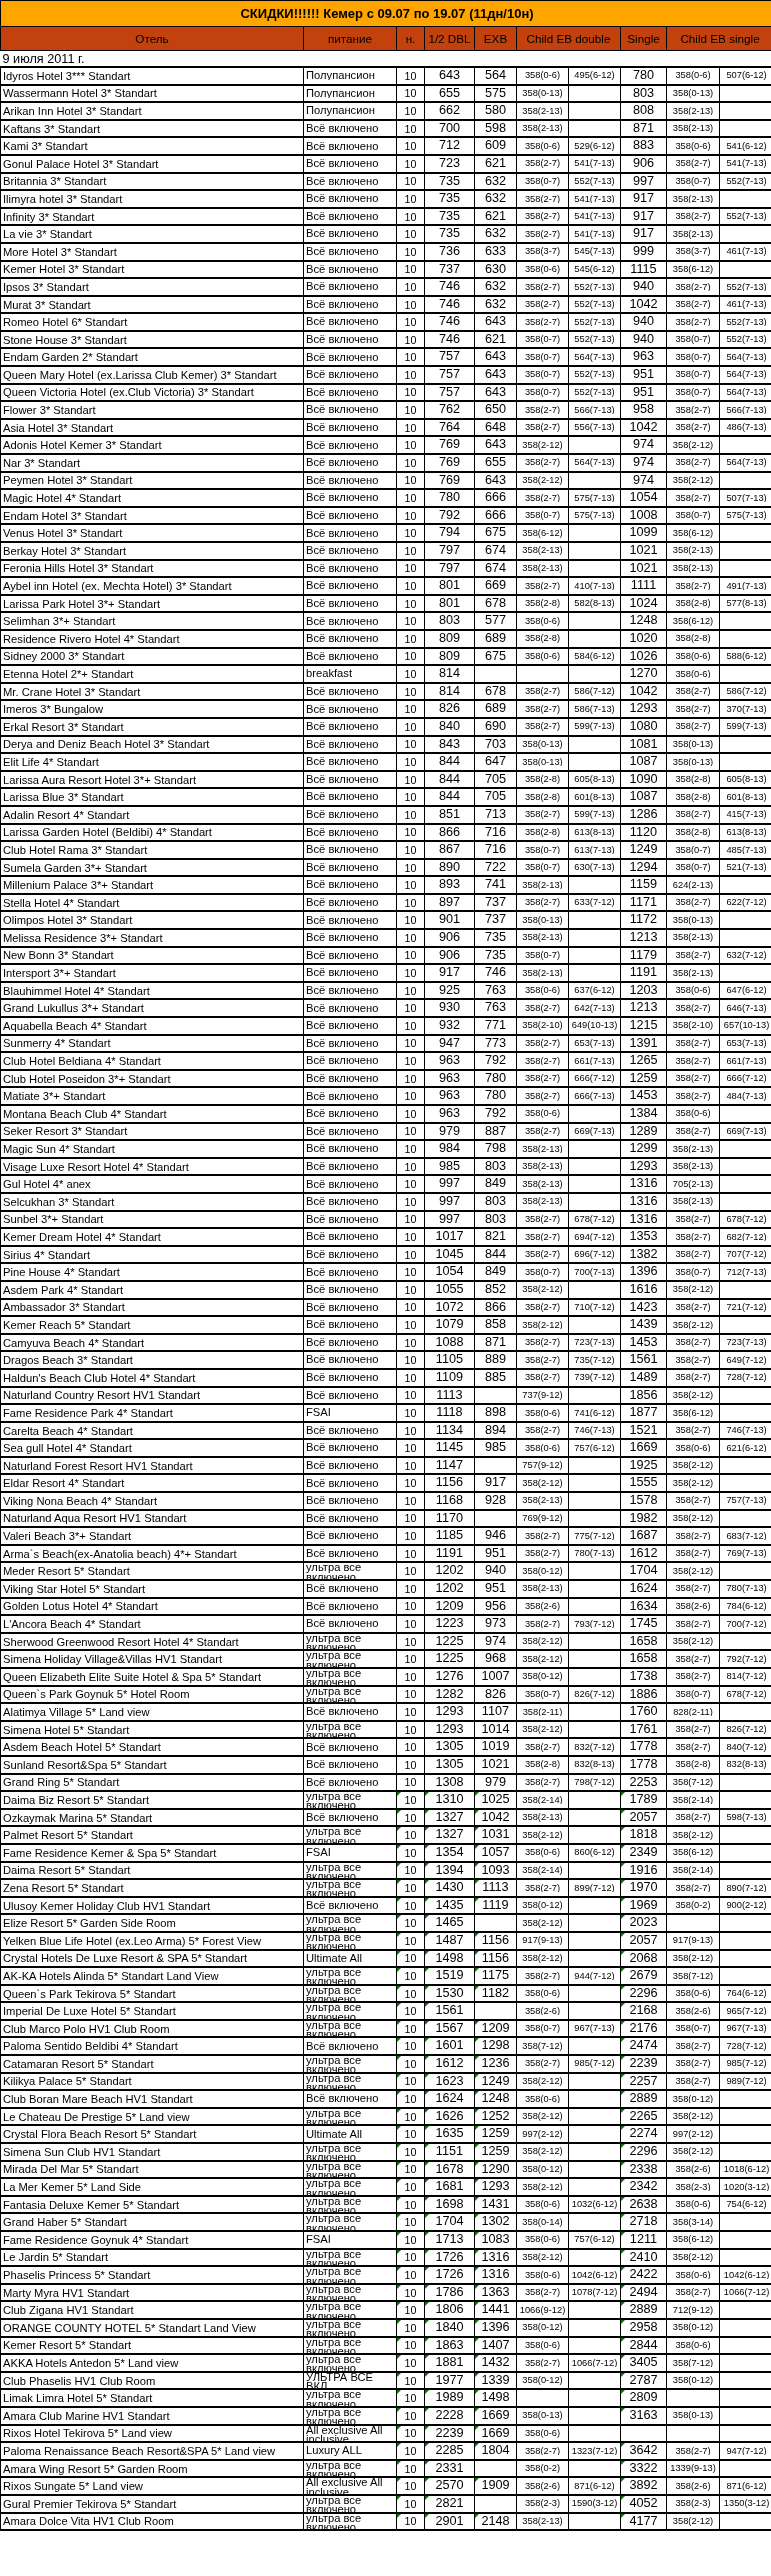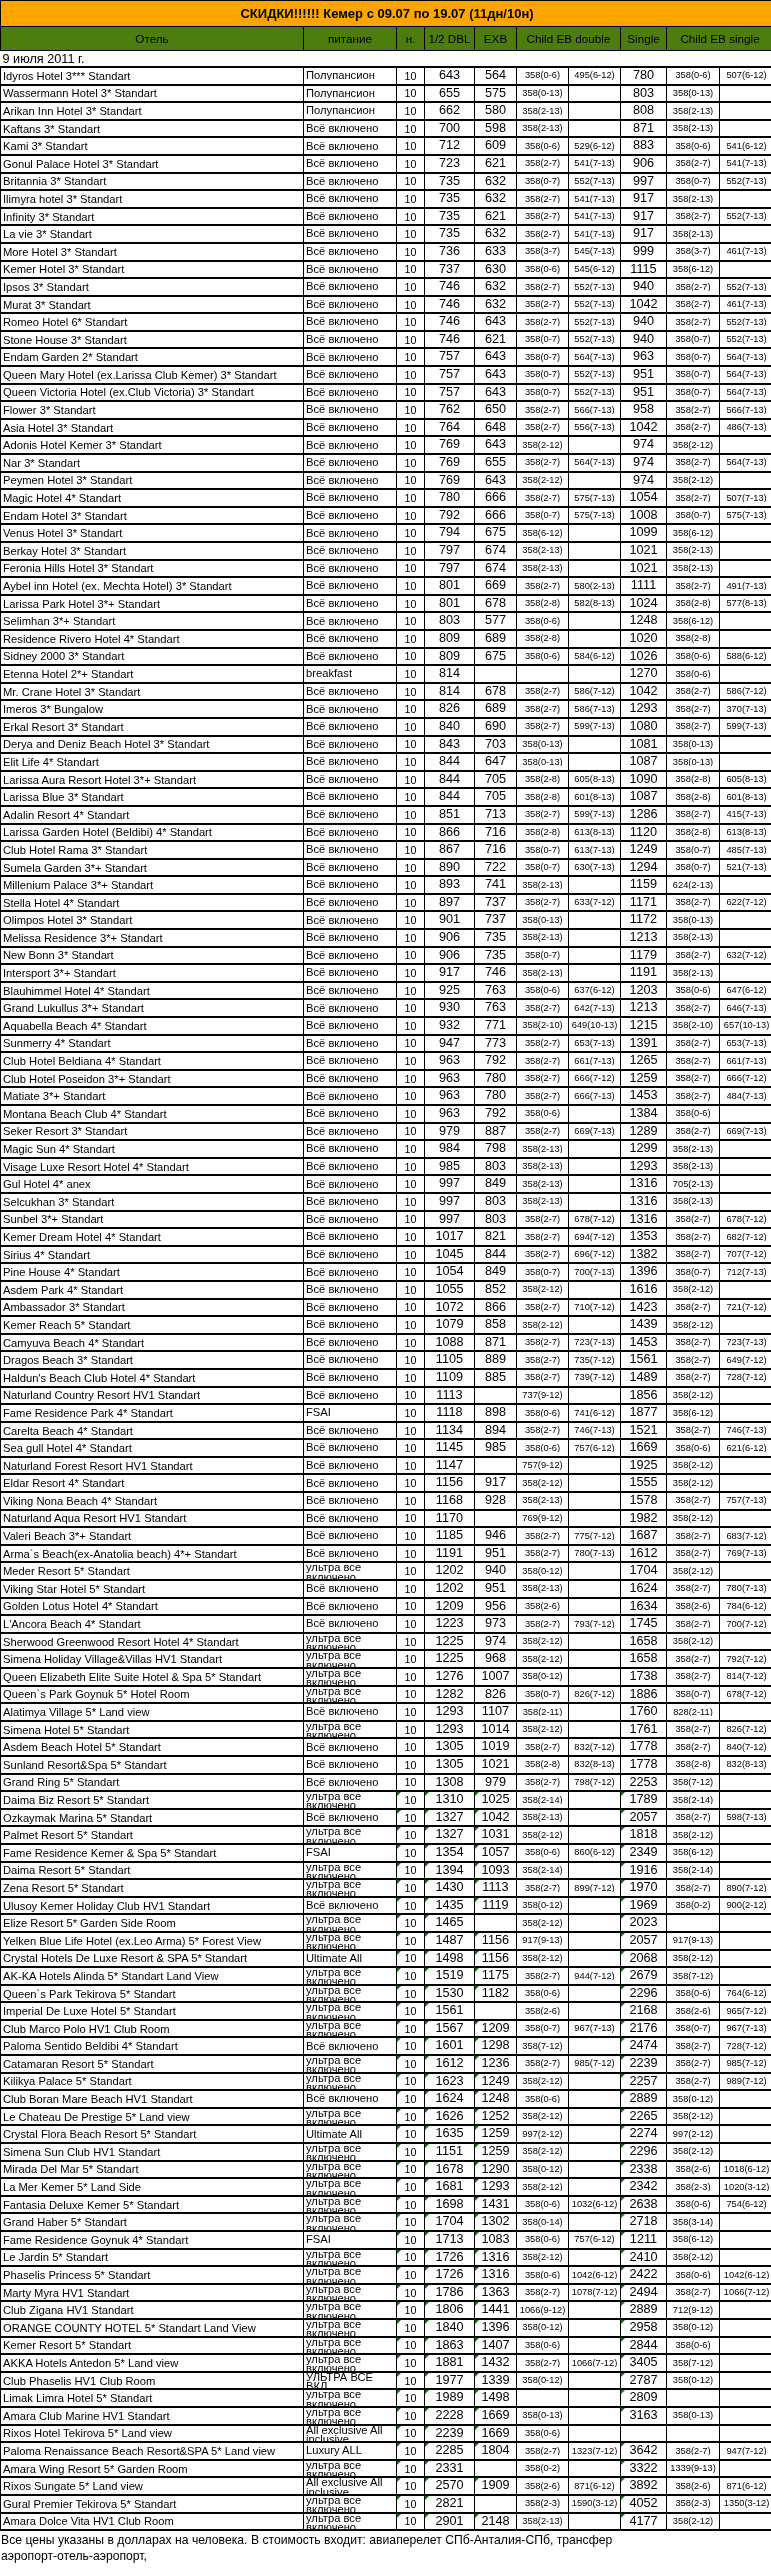--- a/index.html
+++ b/index.html
@@ -1,21 +1,21 @@
 <!DOCTYPE html>
 <html style="--banner-bg: #FFA500; --marker-green: #007A00;"><head>
 <meta charset="utf-8">
 <style>
   html,body{margin:0;padding:0;background:#ffffff;}
   .page{width:664px;font-family:"Liberation Sans","DejaVu Sans",sans-serif;color:#000;}
   table{border-collapse:collapse;table-layout:fixed;width:771px;}
   td,th{border:1px solid #000;padding:0;margin:0;vertical-align:middle;background:#fff;overflow:hidden;}
   tr.data-row td{border-top-width:2px;border-bottom-width:2px;}
   .banner{background:var(--banner-bg,#FFA500);text-align:center;font-weight:bold;font-size:13px;height:25px;border:1px solid #000;}
-  .head-row th{font-weight:normal;font-size:11.7px;height:23.4px;text-align:center;background:#4d7c0f;}
+  .head-row th{font-weight:normal;font-size:11.7px;height:23.4px;text-align:center;background:#c2410c;}
   .date-row td{border-left:none;border-right:none;text-align:left;font-size:12.7px;height:14.6px;padding-left:2px;background:#fff;}
   .cc{max-height:15.6px;overflow:hidden;}
   td.c0{text-align:left;}
   td.c0 .cc{font-size:11.2px;white-space:nowrap;padding-left:2px;}
   td.c1{text-align:left;}
   td.c1 .cc{font-size:11.2px;line-height:9.3px;padding-left:2px;}
   td.c2 .cc{font-size:10.7px;text-align:center;}
   td.c3 .cc,td.c4 .cc,td.c7 .cc{font-size:12.7px;text-align:center;line-height:15.6px;}
   td.c5 .cc,td.c6 .cc,td.c8 .cc,td.c9 .cc{font-size:9.3px;text-align:center;line-height:8.8px;}
   tr.data-row{height:17.4px;}
@@ -1001,21 +1001,21 @@
           <td class="c3">
             <div class="cc">801</div>
           </td>
           <td class="c4">
             <div class="cc">669</div>
           </td>
           <td class="c5">
             <div class="cc">358(2-7)</div>
           </td>
           <td class="c6">
-            <div class="cc">580(2-13)</div>
+            <div class="cc">410(7-13)</div>
           </td>
           <td class="c7">
             <div class="cc">1111</div>
           </td>
           <td class="c8">
             <div class="cc">358(2-7)</div>
           </td>
           <td class="c9">
             <div class="cc">491(7-13)</div>
           </td>
@@ -4536,16 +4536,15 @@
           <td class="c8">
             <div class="cc">358(2-12)</div>
           </td>
           <td class="c9">
             <div class="cc"></div>
           </td>
         </tr>
       </tbody>
   </table>
   <div class="footer">
-    <div>Все цены указаны в долларах на человека. В стоимость входит: авиаперелет СПб-Анталия-СПб, трансфер аэропорт-отель-аэропорт,</div>
   </div>
 </div>
 
 
 </body></html>

